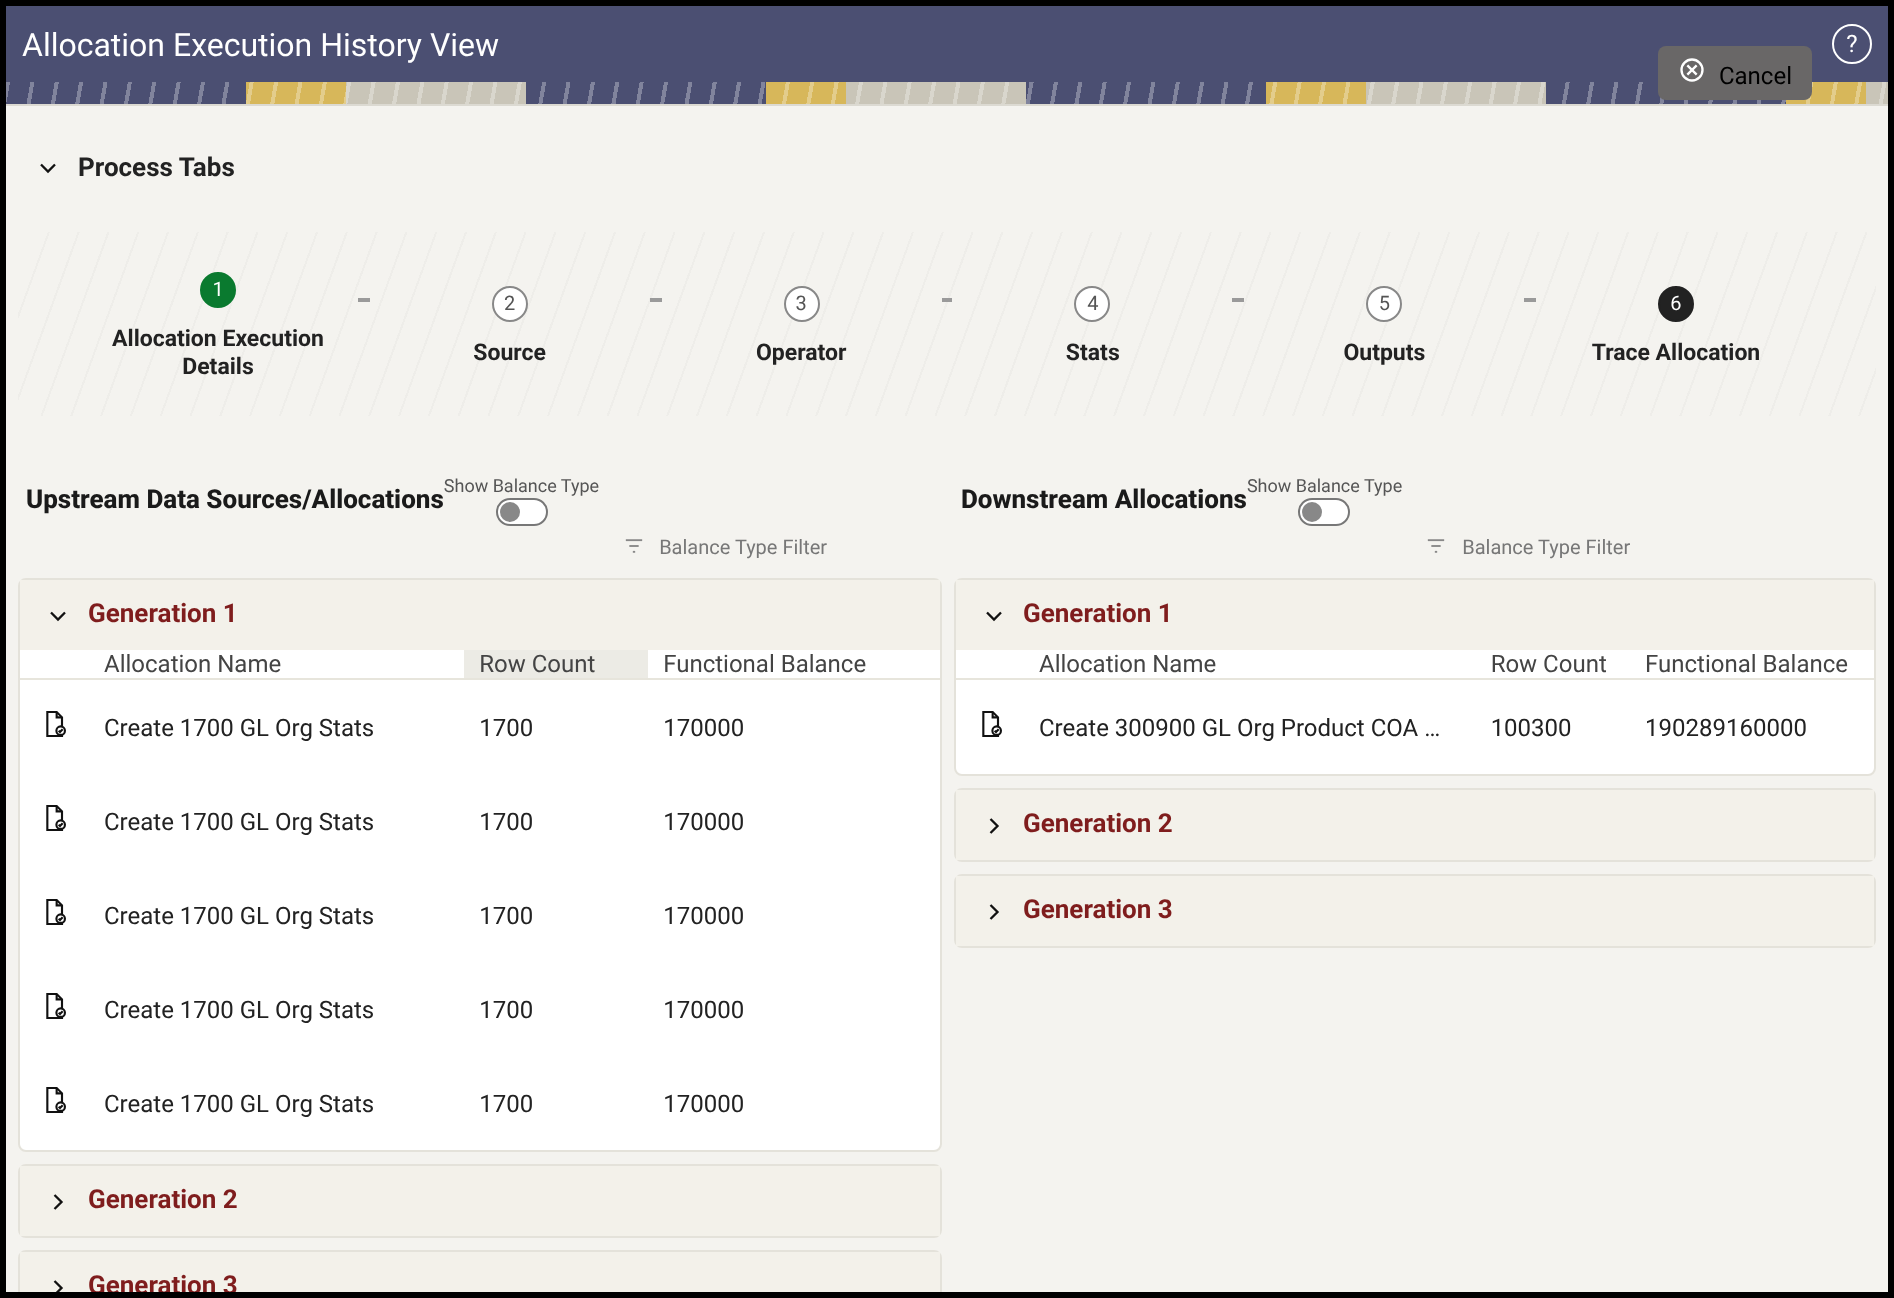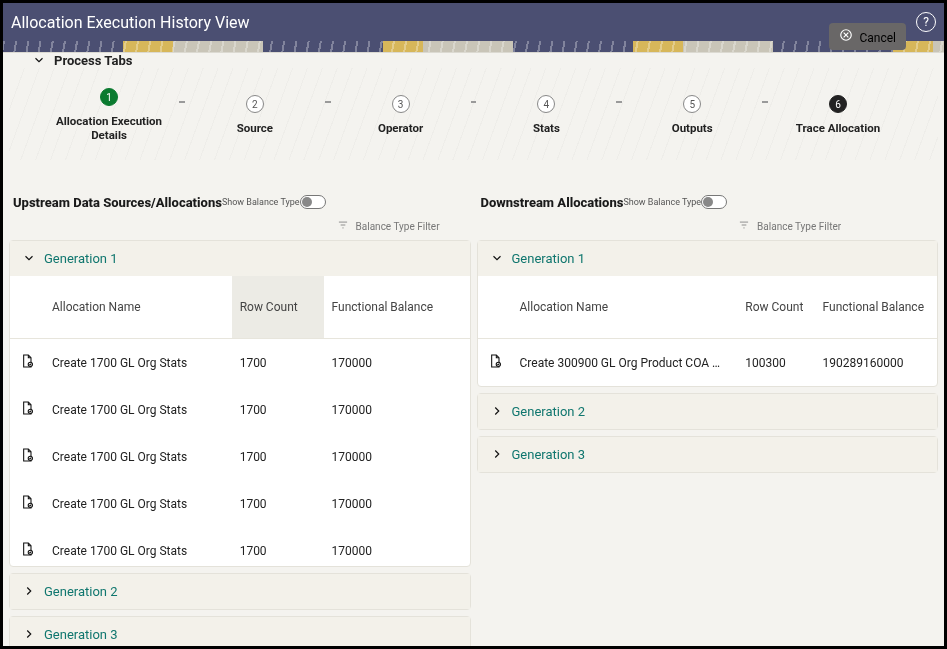--- a/index.html
+++ b/index.html
@@ -52,25 +52,24 @@
         #c9c5b8 420px 510px);
     border-bottom: 1px solid #dcdad2;
   }
   .deco-strip::after{
     content:""; display:block; height:100%;
     background: repeating-linear-gradient(100deg, rgba(255,255,255,0.3) 0 2px, transparent 2px 12px);
   }
 
   
   .section-bar {
-    padding: 0 14px;
+    padding: 24px 14px;
     font-size: 13px; font-weight: 700; color: #222;
     display:flex; align-items:flex-start; gap:8px;
     cursor: pointer;
-    margin-left: 15px;
   }
   .chevron { width:14px; height:14px; display:inline-block;}
   .chevron svg{width:100%;height:100%; stroke:#111; stroke-width:2; fill:none;}
 
   .steps-panel {
     margin: 0 6px 8px 6px;
     border-radius: 6px;
     padding: 20px 30px 18px;
   }
   .steps {
@@ -93,47 +92,47 @@
 
   
   .cols { display:flex; gap:6px; padding:0 6px 6px; }
   .col { flex:1; min-width:0; }
   .col-header{
     display:flex; align-items:center; justify-content:flex-start;
     padding:2px 4px 6px;
   }
   .col-title{ font-size:13px; font-weight:800; color:#1a1a1a; }
   .col-tools{ display:flex; align-items:center; gap:10px;}
-  .tool { display:flex; flex-direction:row; align-items:center; font-size:9px; color:#555;}
+  .tool { display:flex; flex-direction:column; align-items:center; font-size:9px; color:#555;}
   .toggle {
     width:26px; height:14px; border-radius:8px; background:#fff; border:1px solid #777;
     position:relative; cursor:pointer;
   }
   .toggle::after{ content:""; position:absolute; left:1px; top:1px; width:10px; height:10px;
     background:#888; border-radius:50%; }
   .filter-btn{ display:flex; align-items:center; gap:6px; font-size:10px; color:#777; cursor:pointer;margin-top:48px;}
   .filter-btn svg{ width:14px;height:14px; stroke:#888; fill:none; stroke-width:1.6;}
 
   .gen-block{
     background:#fff; border:1px solid #e4e2da; border-radius:4px;
     margin-bottom:6px;
   }
   .gen-head{
-    padding:10px 12px; font-size:13px; font-weight:400; color:#0f766e;
-    display:flex; align-items:flex-start; gap:8px; cursor:pointer;
+    padding:10px 12px; font-size:13px; font-weight:700; color:#7f1d1d;
+    display:flex; align-items:flex-end; gap:8px; cursor:pointer;
     background:#f3f1ea;
   }
   .gen-body{ position:relative; }
   .gen-body.scroll{ max-height:290px; overflow-y:auto; }
   .gen-body.scroll::-webkit-scrollbar{ width:6px;}
   .gen-body.scroll::-webkit-scrollbar-thumb{ background:#c9c6bb; border-radius:3px;}
 
   table{ width:100%; border-collapse:collapse; font-size:12px; color:#222;}
   thead th{
-    text-align:left; font-weight:400; color:#444; padding:24px 8px;
+    text-align:left; font-weight:400; color:#444; padding:0 8px;
     border-bottom:1px solid #e7e5dc;
     font-size:12px;
   }
   thead th.sorted{ background:#ecebe5;}
   tbody td{ padding:14px 8px; vertical-align:middle; }
   td.iconcell{ width:34px; text-align:center; }
   .doc-icon{ width:16px;height:16px; }
 
   .audit{ margin:0 6px 6px; }
 </style>

